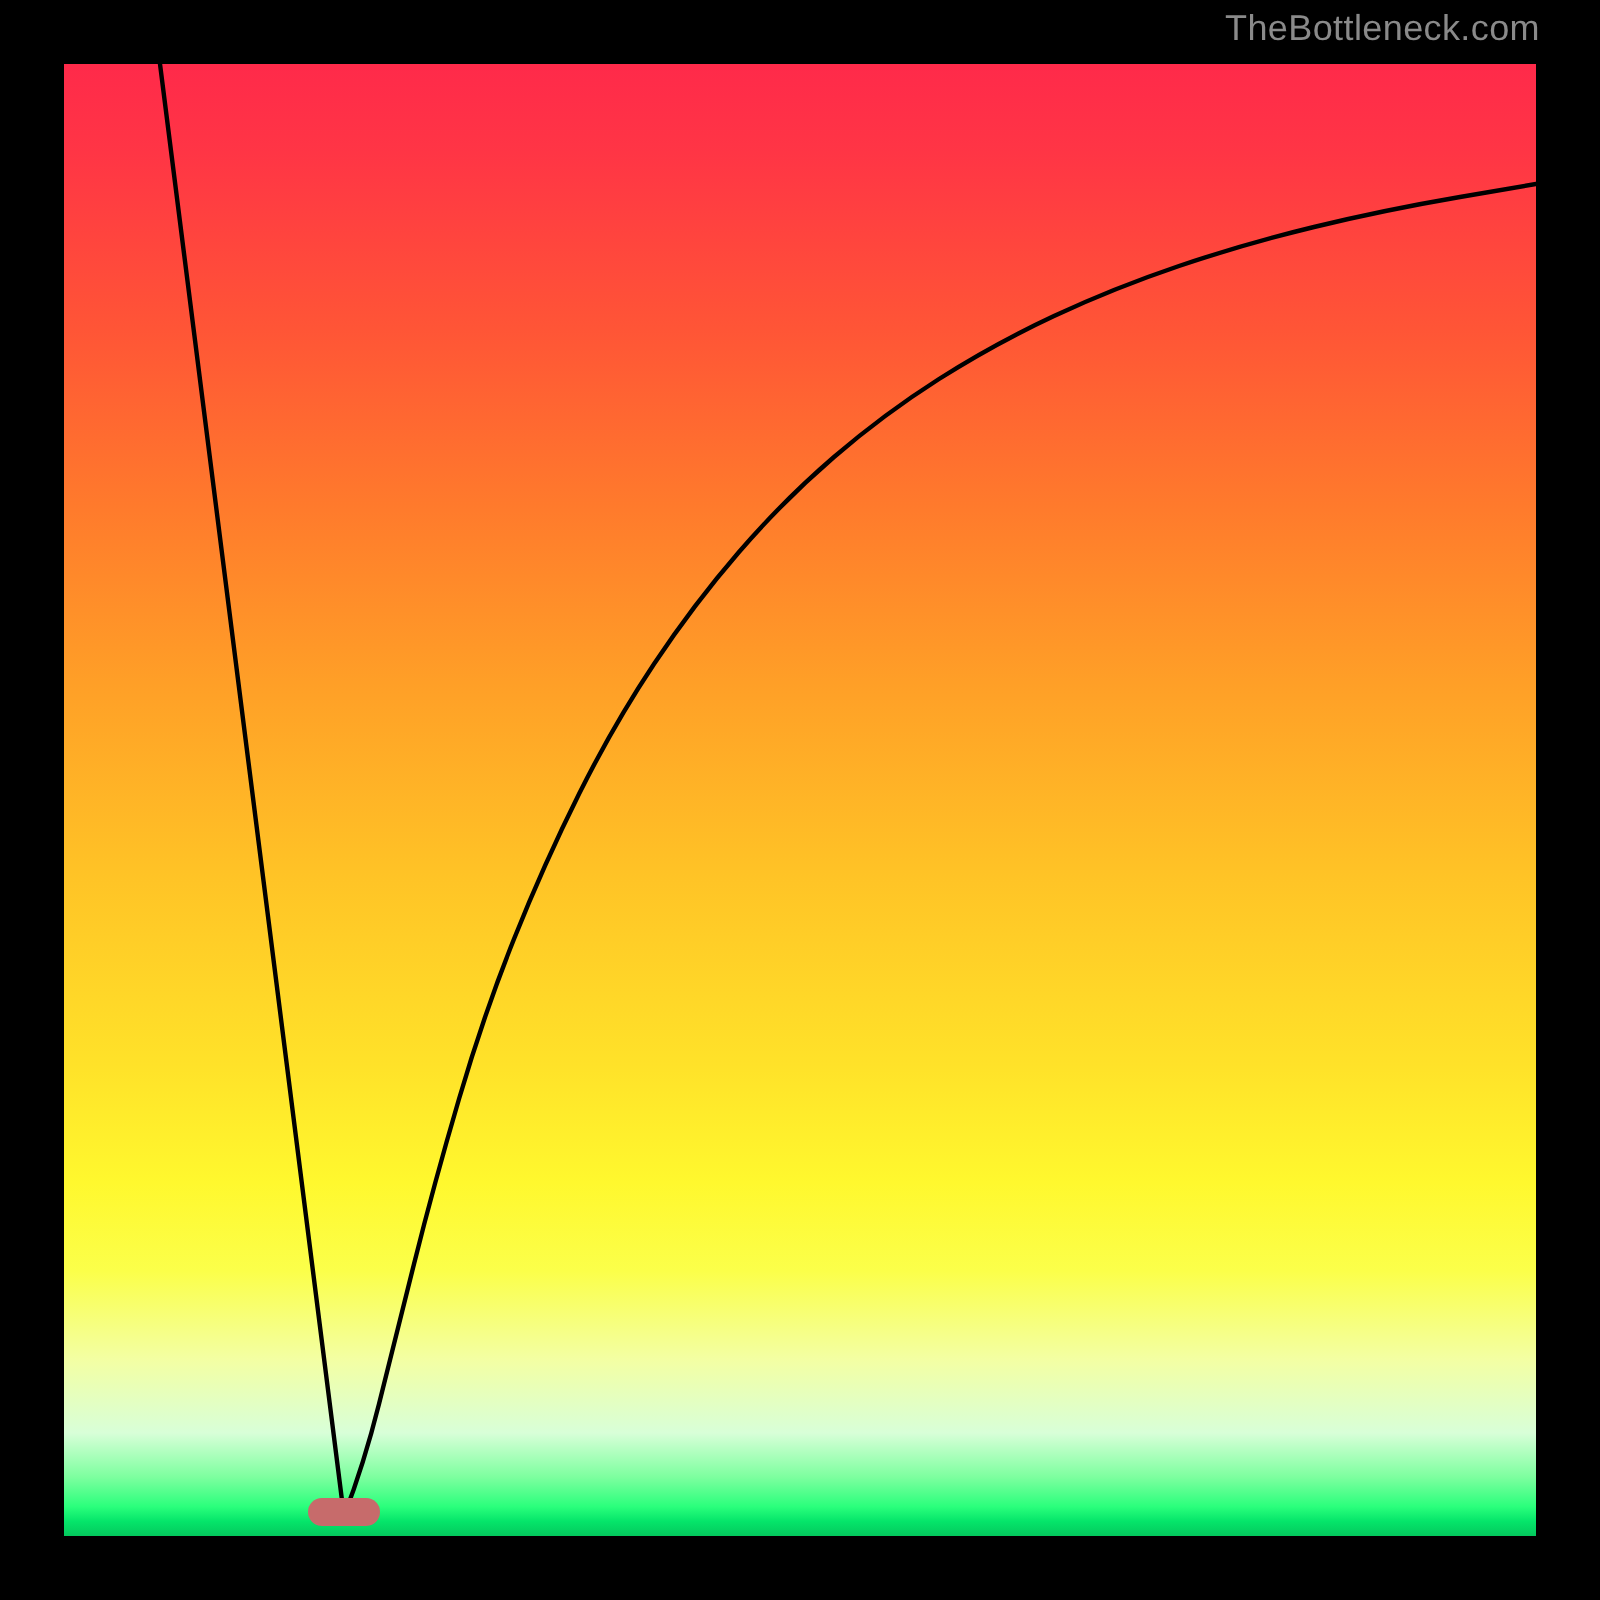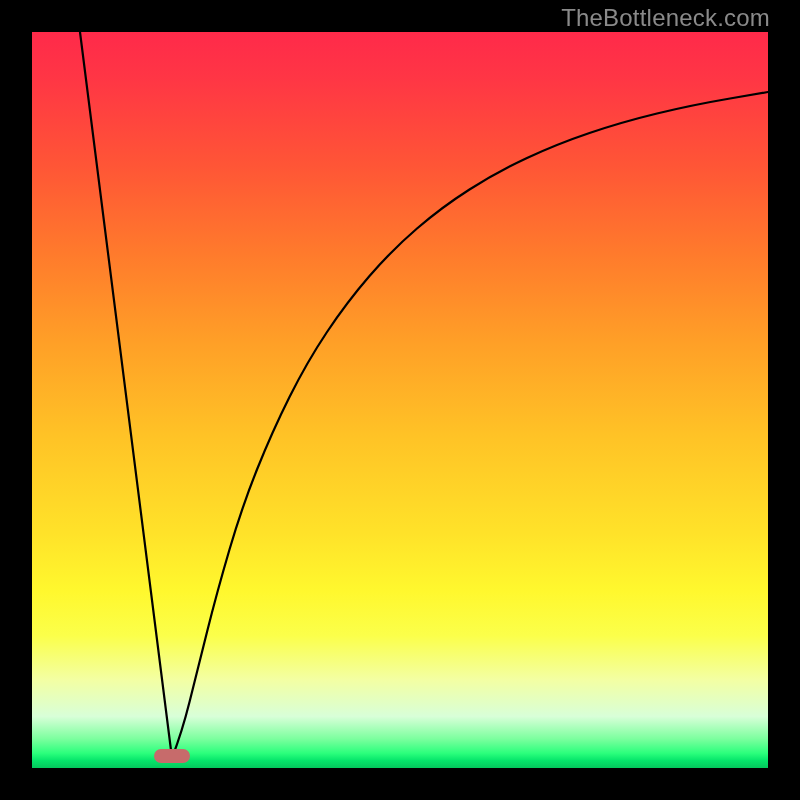--- a/index.html
+++ b/index.html
@@ -54,21 +54,21 @@
     width: 36px;
     height: 14px;
     border-radius: 7px;
     transform: translate(-50%, -50%);
   }
   .watermark {
     position: absolute;
     right: 30px;
     top: 4px;
     color: #8a8a8a;
-    font-size: 24px;
+    font-size: 18px;
     font-weight: 500;
     letter-spacing: 0.2px;
   }
   svg.curve {
     position: absolute;
     left: 0; top: 0;
     width: 736px;
     height: 736px;
     overflow: visible;
   }

